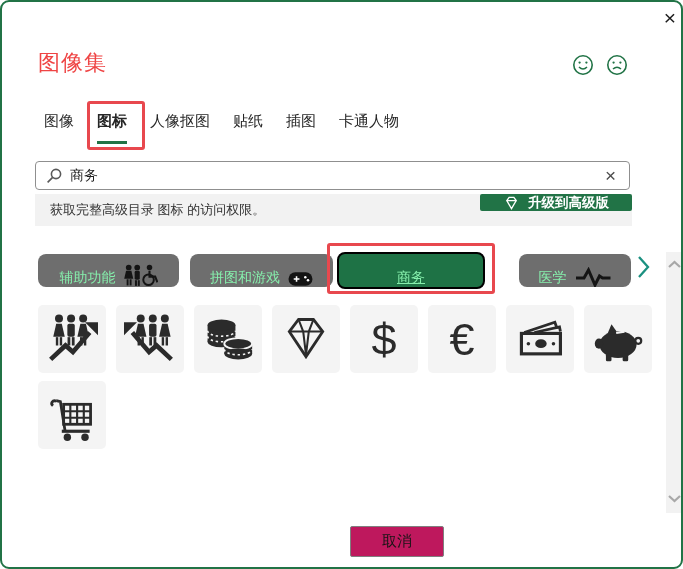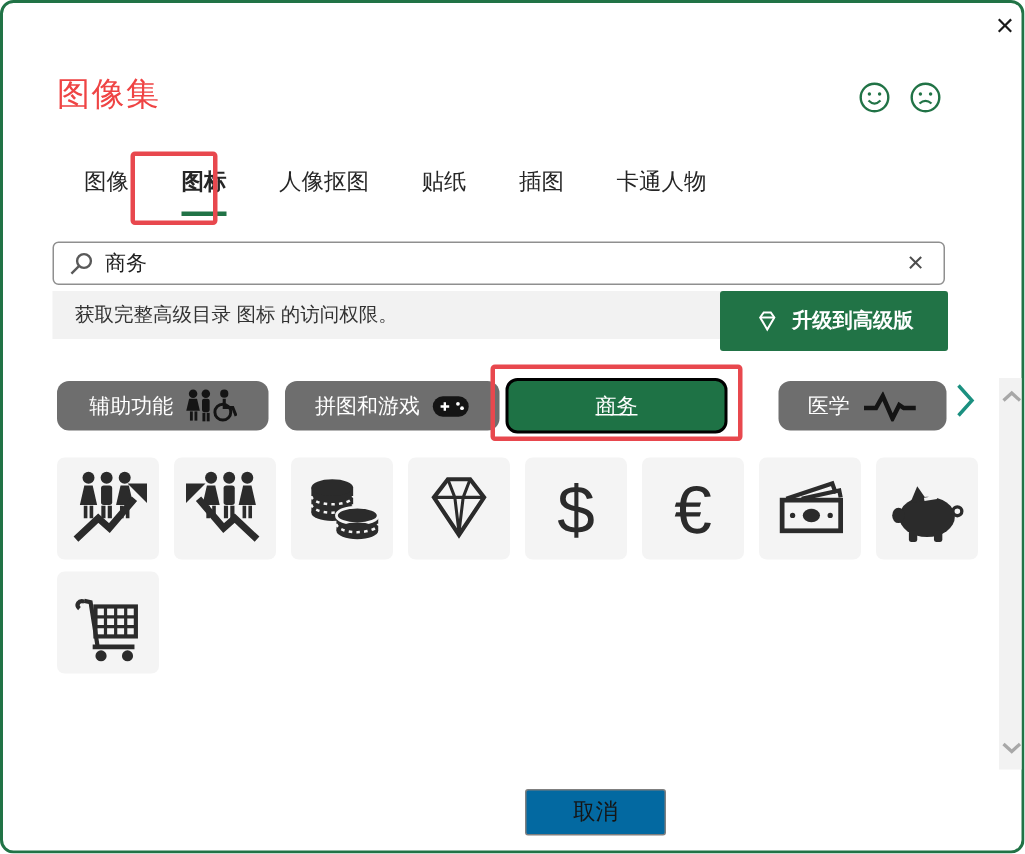--- a/index.html
+++ b/index.html
@@ -9,64 +9,64 @@
 
   .close-x { position:absolute; left:656px; top:4px; width:24px; height:24px;
              font-size:21px; font-weight:300; color:#1a1a1a; text-align:center; line-height:24px; cursor:default; }
 
   .title { position:absolute; left:36px; top:46px; font-size:22px; color:#ef4444; letter-spacing:1px; }
 
   .feedback { position:absolute; top:52px; }
   .feedback.smile { left:570px; } .feedback.frown { left:604px; }
 
   .tabs { position:absolute; left:42px; top:110px; display:flex; gap:23px; font-size:15px; color:#262626; }
-  .tab { position:relative; white-space:nowrap; cursor:default;margin-left:12px; }
+  .tab { position:relative; white-space:nowrap; cursor:default; }
   .tab.active { font-weight:bold; }
   .tab.active::after { content:""; position:absolute; left:0; right:0; bottom:-13px; height:3px; background:#217346; }
 
   .anno { position:absolute; border:3px solid #e8484e; border-radius:3px; pointer-events:none; }
   .anno-tab { left:85px; top:99px; width:58px; height:49px; }
   .anno-cat { left:325px; top:241px; width:168px; height:51px; }
 
   .searchbox { position:absolute; left:33px; top:159px; width:595px; height:29px;
                border:1px solid #8f8f8f; border-radius:4px; background:#fff;
                display:flex; align-items:center; padding:0 10px; }
   .searchbox input { border:none; outline:none; flex:1; font-size:14px; color:#1f1f1f; margin-left:8px; background:transparent; font-family:inherit; }
   .clear-x { font-size:19px; font-weight:300; color:#4d4d4d; padding:0 3px; }
 
   .promo { position:absolute; left:33px; top:192px; width:597px; height:32px; background:#f2f2f2;
            display:flex; align-items:center; font-size:13px; color:#333; }
   .promo-text { padding-left:15px; }
-  .upgrade-btn { position:absolute; right:0; top:0; width:152px; height:40px; background:#217346; color:#fff;
+  .upgrade-btn { position:absolute; right:0; top:0; width:152px; height:17px; background:#217346; color:#fff;
                  display:flex; align-items:center; justify-content:center; gap:8px; font-size:13.5px; font-weight:bold;
                  border-radius:2px; cursor:default; }
 
-  .pill { position:absolute; top:252px; height:33px; background:#6e6e6e; border-radius:8px; color:#ffffff;
-          display:flex; align-items:center; justify-content:center; gap:8px; font-size:14px; cursor:default; }
+  .pill { position:absolute; top:252px; height:33px; background:#6e6e6e; border-radius:8px; color:#86efac;
+          display:flex; align-items:flex-end; justify-content:center; gap:8px; font-size:14px; cursor:default; }
   .pill-1 { left:36px;  width:141px; }
   .pill-2 { left:188px; width:143px;font-family:Liberation Serif, serif; }
   .pill-3 { left:335px; width:148px; top:250px; height:37px; background:#1e7245; border:2px solid #000; }
   .pill-3 .pill-label { text-decoration:underline; }
   .pill-4 { left:517px; width:112px; }
 
   .cat-next { position:absolute; left:634px; top:253px; width:16px; height:24px; }
 
   .scrollbar { position:absolute; left:664px; top:250px; width:17px; height:261px; background:#f2f2f2; }
   .scroll-up   { position:absolute; top:8px; left:1px; }
   .scroll-down { position:absolute; bottom:10px; left:1px; }
 
   .tile { position:absolute; width:68px; height:68px; background:#f4f4f4; border-radius:5px;
           display:flex; align-items:center; justify-content:center; cursor:default; }
   .row1 { top:303px; } .row2 { top:379px; }
   .c1{left:36px}.c2{left:114px}.c3{left:192px}.c4{left:270px}.c5{left:348px}.c6{left:426px}.c7{left:504px}.c8{left:582px}
   .glyph { font-size:45px; font-weight:300; color:#2b2b2b; line-height:1; }
 
   .btn-insert { position:absolute; left:228px; top:525px; width:95px; height:29px; background:#f1f1f1;
                 color:#b3b3b3; font-size:15px; border:none; border-radius:2px; font-family:inherit; }
-  .btn-cancel { position:absolute; left:348px; top:524px; width:94px; height:31px; background:#0369a1;
+  .btn-cancel { position:absolute; left:348px; top:524px; width:94px; height:31px; background:#be185d;
                 color:#151515; font-size:15px; border:1px solid #7f7f7f; border-radius:2px; font-family:inherit; }
 
   svg { display:block; }
 </style>
 </head>
 <body>
 
 <svg width="0" height="0" style="position:absolute">
   <defs>
     <g id="pw" fill="#2b2b2b">

